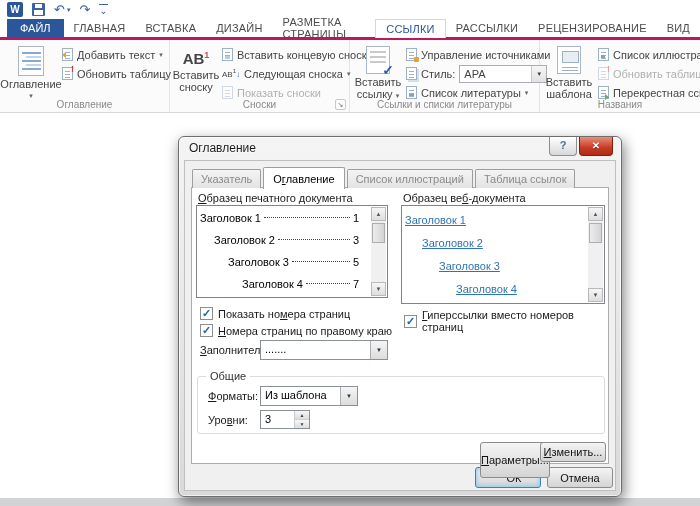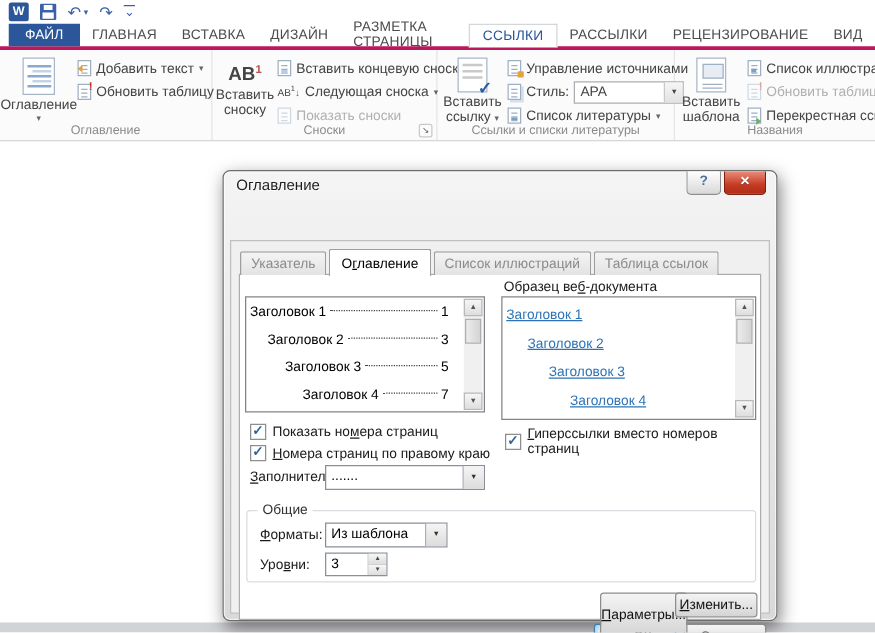--- a/index.html
+++ b/index.html
@@ -87,21 +87,21 @@
          background:linear-gradient(180deg,#f4f4f4 0%,#e9e9e9 45%,#d9d9d9 100%);
          box-shadow:2px 5px 14px rgba(0,0,0,.5), inset 0 0 0 1px rgba(255,255,255,.65); }
   .dlg-title { position:absolute; top:0; left:0; height:23px; line-height:23px; padding-left:10px; font-size:12px;
                color:#1c1c1c; text-shadow:0 1px 0 rgba(255,255,255,.8); }
   .dlg-help { position:absolute; top:0; right:44px; width:28px; height:19px; border:1px solid #8e8e8e; border-top:none;
               border-radius:0 0 4px 4px; background:linear-gradient(#fff,#d8d8d8); text-align:center; line-height:17px;
               font-size:11px; font-weight:bold; color:#4d6f9d; }
   .dlg-close { position:absolute; top:0; right:8px; width:34px; height:19px; border:1px solid #7d2012; border-top:none;
                border-radius:0 0 4px 4px; background:linear-gradient(#e98e7c,#c63b24 60%,#b02c16); text-align:center;
                line-height:17px; font-size:10px; font-weight:bold; color:#fff; text-shadow:0 1px 1px rgba(0,0,0,.4); }
-  .dlg-client { position:absolute; left:5px; right:5px; top:23px; bottom:5px; background:#f0f0f0; border:1px solid #bfbfbf;margin-top:32px; }
+  .dlg-client { position:absolute; left:5px; right:5px; top:23px; bottom:5px; background:#f0f0f0; border:1px solid #bfbfbf; }
 
   .dtabs { position:absolute; left:7px; top:6px; display:flex; align-items:flex-end; font-size:11px; z-index:3; }
   .dtab { padding:3px 8px; background:linear-gradient(#f4f4f4,#e3e3e3); border:1px solid #9d9d9d; border-bottom:none;
           color:#8b8b8b; margin-right:2px; border-radius:2px 2px 0 0; }
   .dtab.active { background:#fff; color:#000; padding:5px 9px 4px; margin-bottom:-1px; }
 
   .dpanel { position:absolute; left:6px; right:6px; top:26px; height:277px; background:#fff; border:1px solid #acacac; z-index:1; }
   .plabel { position:absolute; font-size:11px; color:#1a1a1a; }
   .ac { text-decoration:underline; }
 
@@ -285,20 +285,21 @@
 
       <div class="dtabs">
         <div class="dtab">Указатель</div>
         <div class="dtab active"><span>О</span><span class="ac">г</span><span>лавление</span></div>
         <div class="dtab">Список иллюстраций</div>
         <div class="dtab">Таблица ссылок</div>
       </div>
 
       <div class="dpanel">
 
+        <div class="plabel" style="left:6px;top:4px;"><span class="ac">О</span><span>бразец печатного документа</span></div>
         <div class="pbox" style="left:4px;top:17px;width:192px;height:93px;">
           <div class="inner">
             <div class="trow">
                 <span>Заголовок 1</span>
                 <span class="tl"></span>
                 <span>1</span>
               </div>
             <div class="trow ind1">
                 <span>Заголовок 2</span>
                 <span class="tl"></span>

